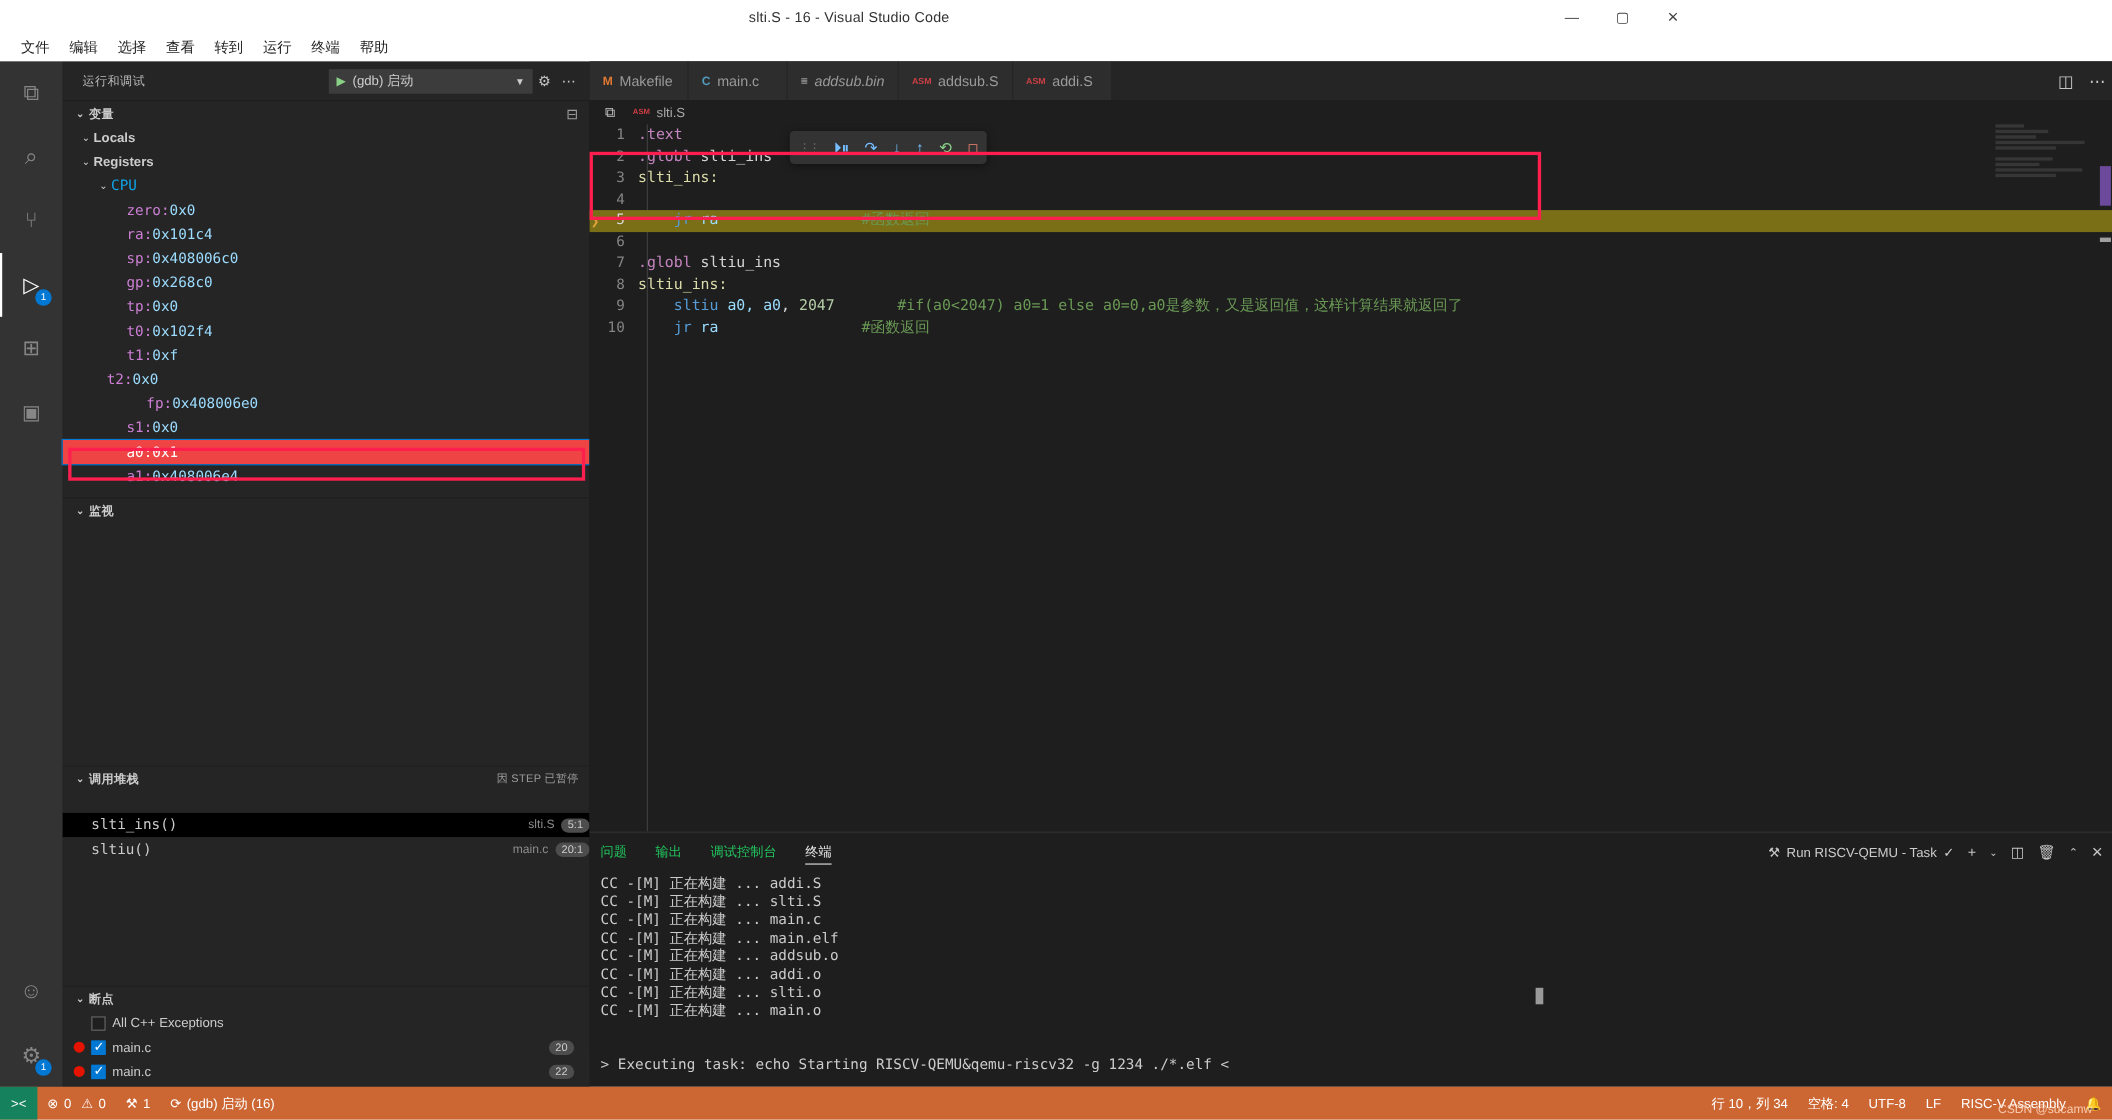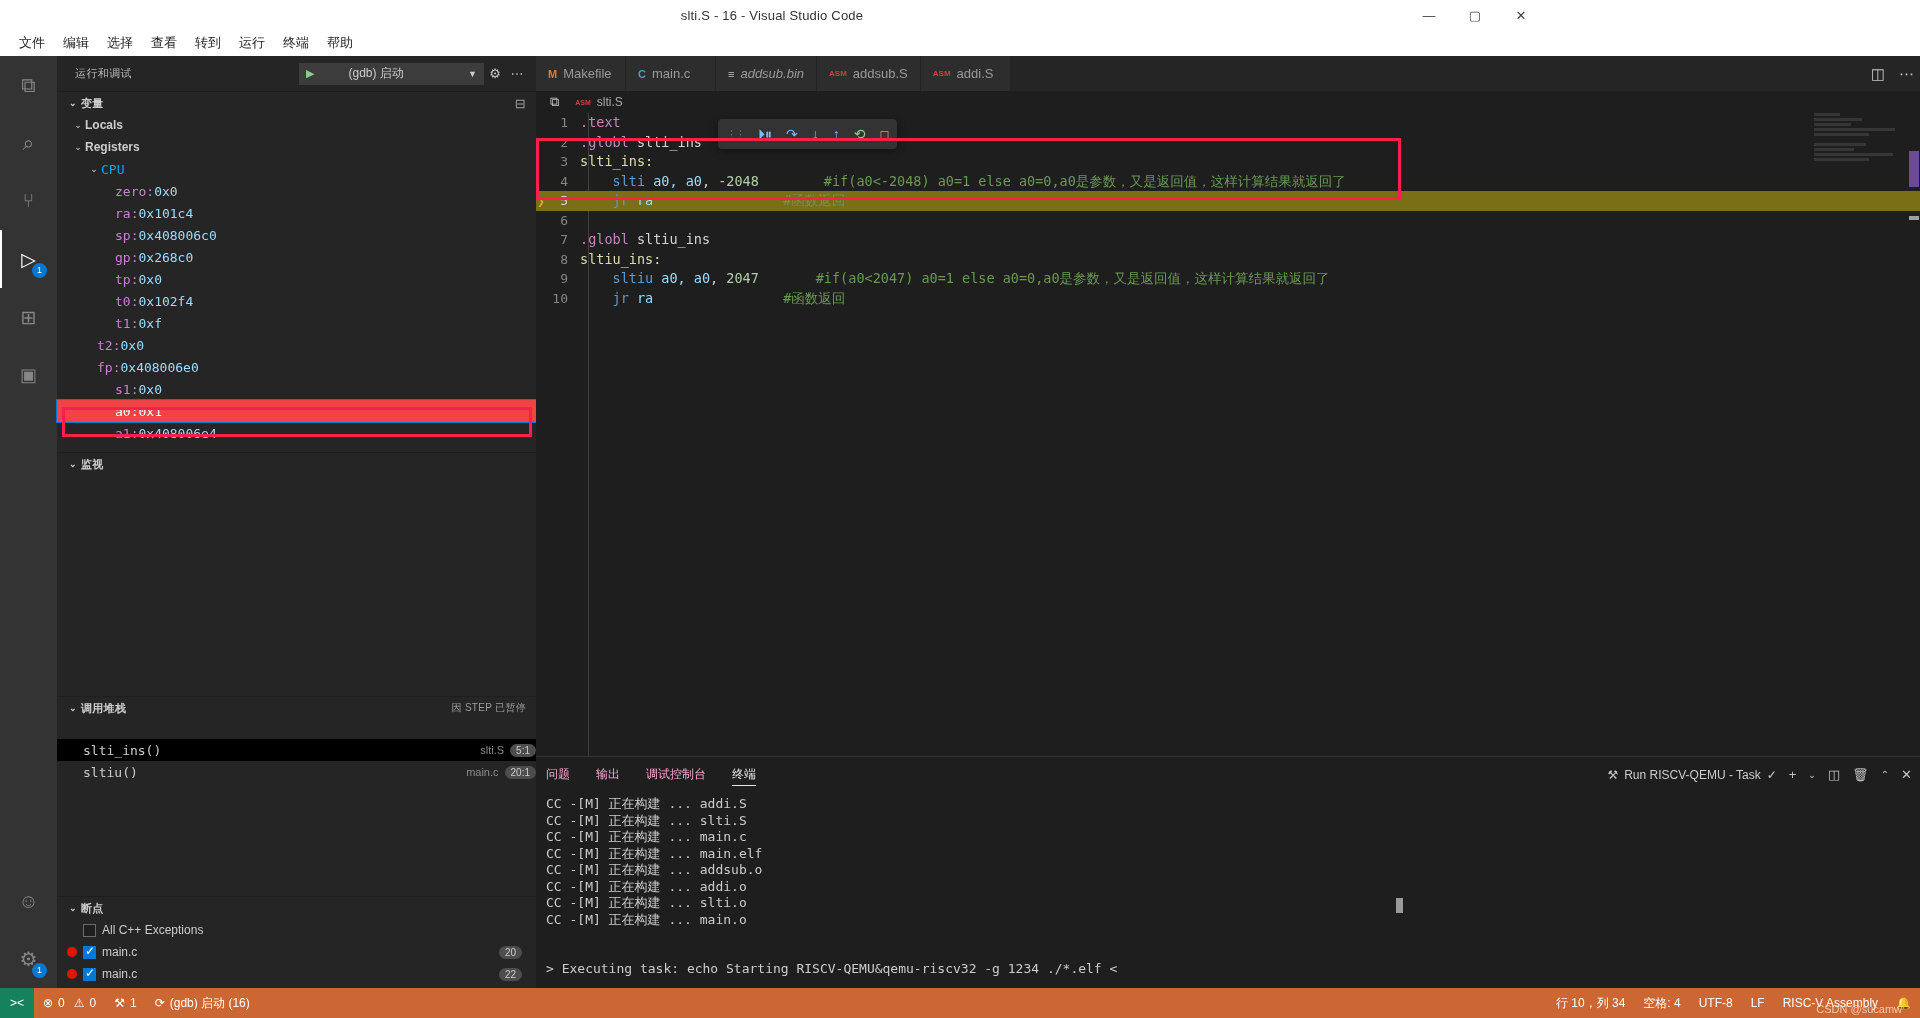--- a/index.html
+++ b/index.html
@@ -36,21 +36,21 @@
   .badge { position:absolute; right:10px; bottom:10px; min-width:15px; height:15px; border-radius:8px;
            background:#0078d4; color:#fff; font-size:9px; line-height:15px; text-align:center; padding:0 3px; }
 
   
   #sidebar { position:absolute; left:57px; top:0; width:479px; height:932px; background:#252526; }
   #sbHeader { height:35px; display:flex; align-items:center; padding:0 8px 0 18px; }
   #sbTitle { font-size:11px; color:#bbbbbb; letter-spacing:.4px; flex:1; }
   #launchSel { display:flex; align-items:center; gap:6px; background:#3c3c3c; border:1px solid #3c3c3c;
                height:22px; width:185px; padding:0 6px; font-size:12px; color:#ccc; }
   #launchSel .play { color:#89d185; font-size:11px; }
-  #launchSel .lbl { flex:1; white-space:nowrap; overflow:hidden;margin-left:28px; }
+  #launchSel .lbl { flex:1; white-space:nowrap; overflow:hidden; }
   #launchSel .chev { color:#ccc; font-size:9px; }
   .sbicon { width:22px; height:22px; display:flex; align-items:center; justify-content:center; color:#c5c5c5; font-size:13px; }
 
   .section { border-top:1px solid #1e1e1e; }
   .sec-head { height:22px; display:flex; align-items:center; padding-left:8px; font-size:11px;
               font-weight:bold; color:#ccc; letter-spacing:.3px; }
   .sec-head .tw { width:16px; text-align:center; font-size:9px; color:#ccc; }
   .sec-head .rt { margin-left:auto; padding-right:10px; font-weight:normal; color:#9d9d9d; font-size:10px; }
 
   .varrow { height:22px; display:flex; align-items:center; font-size:13px;
@@ -125,21 +125,21 @@
   
   #minimap { position:absolute; right:14px; top:57px; width:92px; height:120px; opacity:.55; }
   #minimap .mmline { height:3px; margin-bottom:2px; background:#4a4a4a; }
   #scrollThumb { position:absolute; right:1px; top:95px; width:10px; height:36px; background:#6b4a9b; }
   #scrollTick { position:absolute; right:1px; top:160px; width:10px; height:4px; background:#a0a0a0; }
 
   
   #panel { position:absolute; left:536px; top:700px; right:0; bottom:32px; background:#1e1e1e;
            border-top:1px solid #333; }
   #panelTabs { height:35px; display:flex; align-items:center; padding-left:10px; gap:26px; position:relative; }
-  #panelTabs .pt { font-size:12px; color:#f9a8d4; height:35px; display:flex; align-items:center; position:relative; }
+  #panelTabs .pt { font-size:12px; color:#22c55e; height:35px; display:flex; align-items:center; position:relative; }
   #panelTabs .pt.active { color:#e7e7e7; }
   #panelTabs .pt.active:after { content:""; position:absolute; left:0; right:0; bottom:6px; height:1px; background:#e7e7e7; }
   #panelRight { position:absolute; right:8px; top:0; height:35px; display:flex; align-items:center; gap:12px; color:#c5c5c5; font-size:13px; }
   #panelRight .termname { font-size:12px; color:#ccc; display:flex; align-items:center; gap:6px; }
   #termbody { position:absolute; left:0; top:35px; right:0; bottom:0; padding:4px 0 0 10px;
               font-family:"DejaVu Sans Mono", monospace; font-size:13px; line-height:16.5px; color:#cccccc; }
   .tline { white-space:pre; }
   .tline.b { font-weight:bold; color:#e6e6e6; }
   #termExtraCursor { position:absolute; left:860px; top:106px; width:7px; height:15px; background:#9a9a9a; }
 
@@ -276,21 +276,21 @@
               <span class="vval">0x102f4</span>
             </div>
             <div class="varrow" style="padding-left: 58px;">
               <span class="vname">t1: </span>
               <span class="vval">0xf</span>
             </div>
             <div class="varrow" style="padding-left: 40px;">
               <span class="vname">t2: </span>
               <span class="vval">0x0</span>
             </div>
-            <div class="varrow" style="padding-left: 40px;">
+            <div class="varrow" style="padding-left: 76px;">
               <span class="vname">fp: </span>
               <span class="vval">0x408006e0</span>
             </div>
             <div class="varrow" style="padding-left: 58px;">
               <span class="vname">s1: </span>
               <span class="vval">0x0</span>
             </div>
             <div class="varrow sel" style="padding-left: 58px;">
               <span class="vname">a0: </span>
               <span class="vval">0x1</span>
@@ -403,21 +403,20 @@
             <div class="cline">
               <span class="gutter">2</span>
               <span class="ctext"><span class="dir">.globl </span><span class="id">slti_ins</span></span>
             </div>
             <div class="cline">
               <span class="gutter">3</span>
               <span class="ctext"><span class="lbl2">slti_ins:</span></span>
             </div>
             <div class="cline">
               <span class="gutter">4</span>
-              <span class="ctext"><span class="kw">    slti </span><span class="reg">a0, a0</span><span class="id">, </span><span class="num">-2048</span><span class="cm">        #if(a0&lt;-2048) a0=1 else a0=0,a0是参数，又是返回值，这样计算结果就返回了</span></span>
             </div>
             <div class="cline exec">
               <span class="arrow">❯</span>
               <span class="gutter">5</span>
               <span class="ctext"><span class="kw">    jr </span><span class="reg">ra</span><span class="cm">                #函数返回</span></span>
             </div>
             <div class="cline">
               <span class="gutter">6</span>
               <span class="ctext"><span class="id"></span></span>
             </div>

